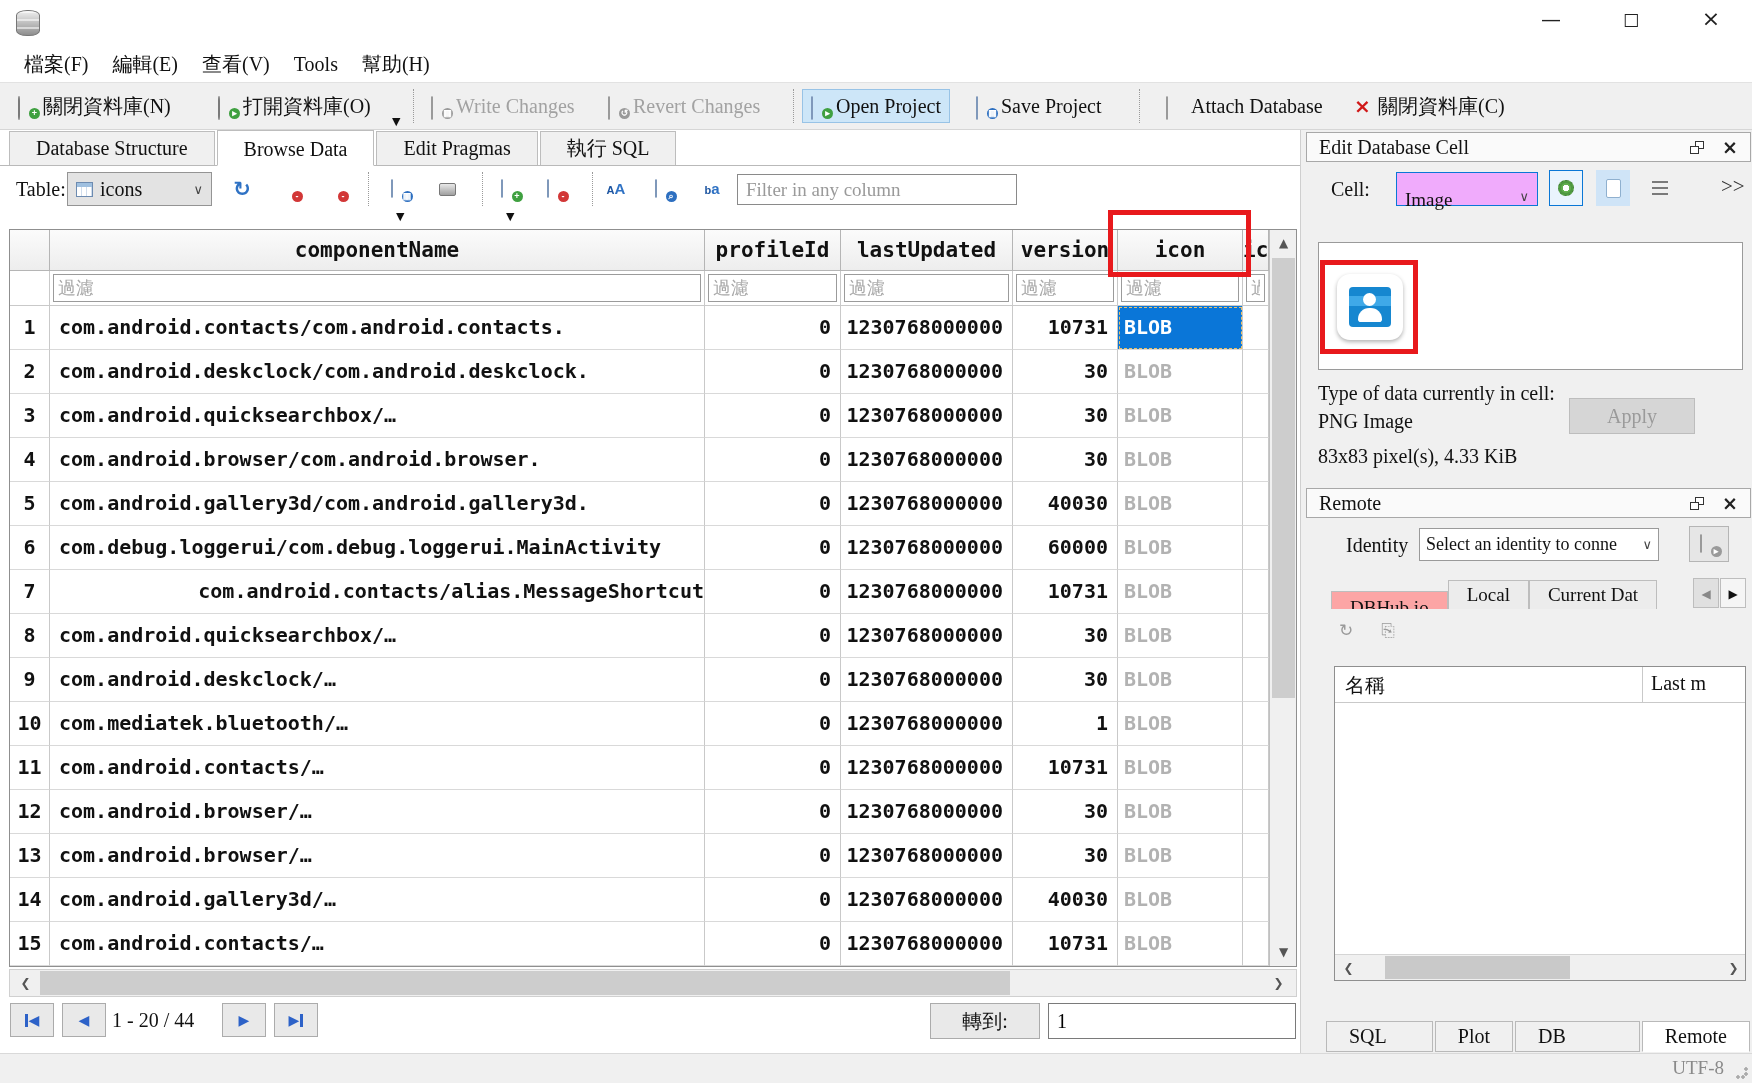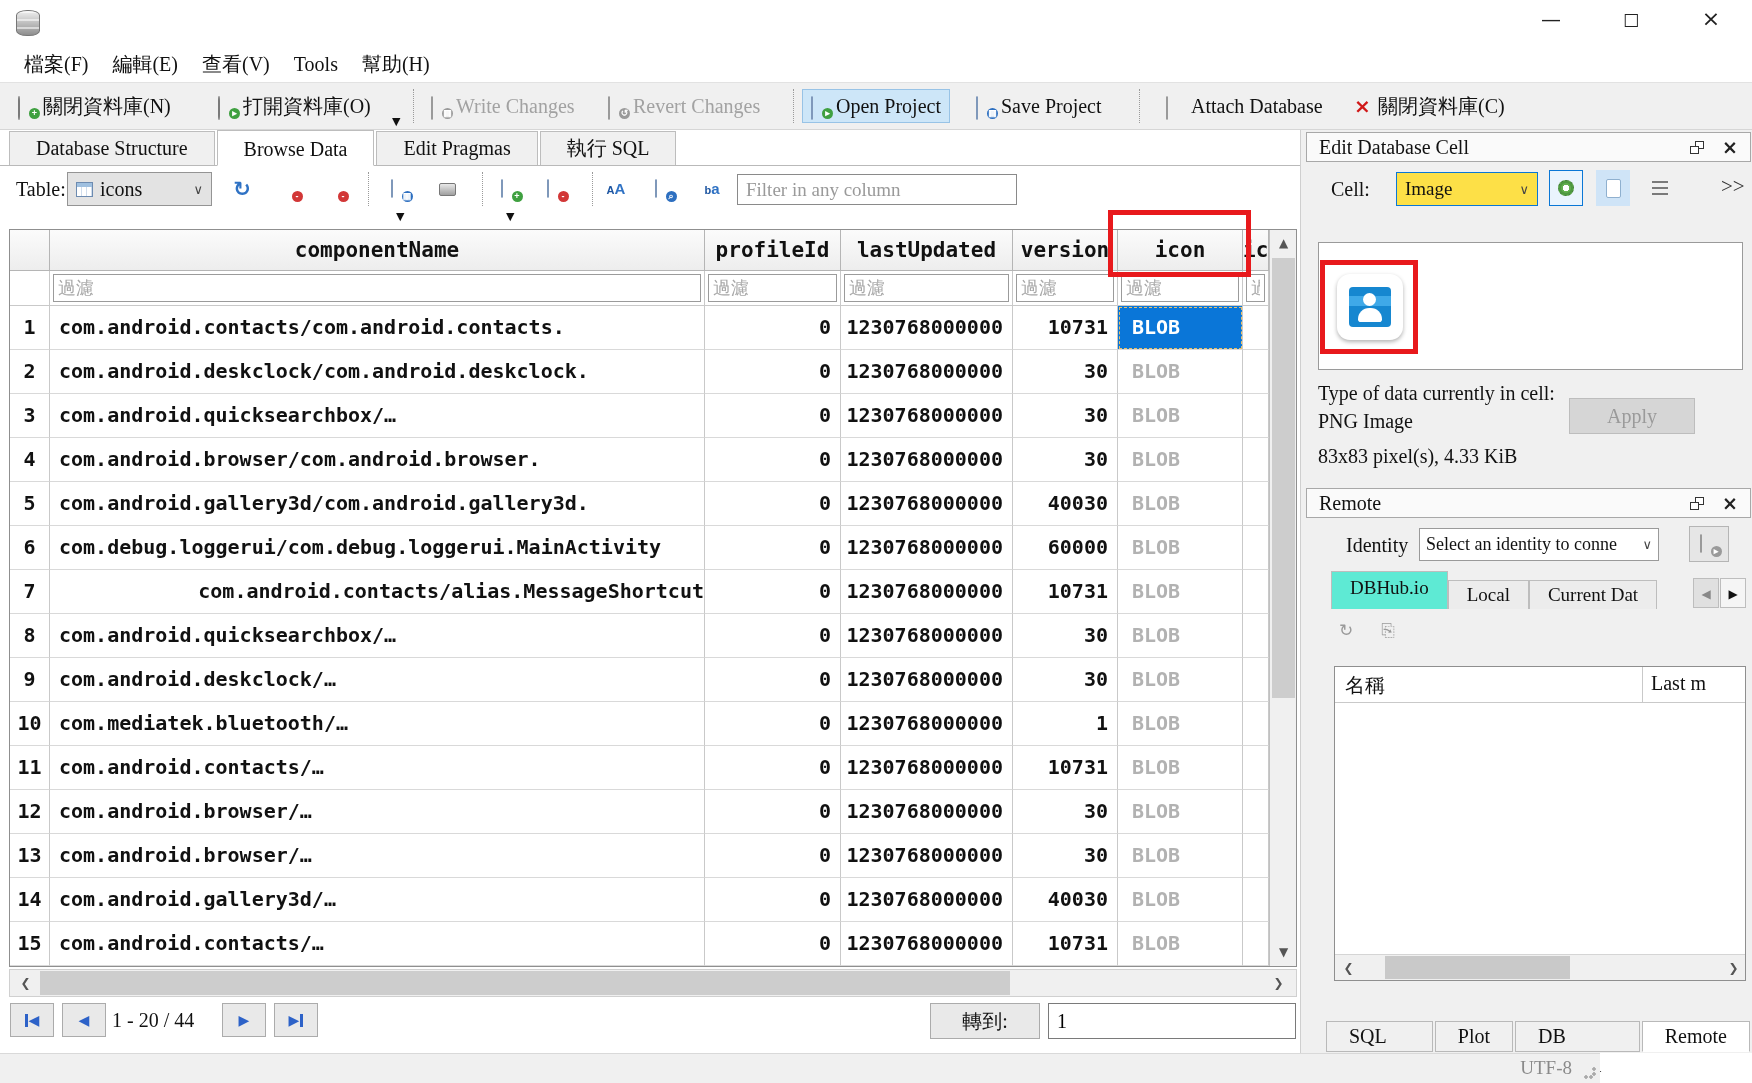--- a/index.html
+++ b/index.html
@@ -68,21 +68,21 @@
   .gcell{border-right:1px solid #c9c9c9;overflow:hidden;white-space:nowrap;flex:none;}
   #grid-header .gcell{height:41px;background:linear-gradient(#fbfbfb,#ededed);border-bottom:1px solid #b5b5b5;border-right:1px solid #b5b5b5;
         font:bold 21px/41px "DejaVu Sans Mono",monospace;text-align:center;}
   #grid-filter .gcell{height:35px;border-bottom:1px solid #c9c9c9;background:#fff;padding:3px;}
   .fbox{width:100%;height:100%;border:1px solid #9b9b9b;font-family:"Liberation Serif",serif;font-size:18px;padding:0 4px;background:#fff;}
   .fbox::placeholder{color:#a8a8a8;}
   #grid-body .gcell{height:44px;border-bottom:1px solid #d9d9d9;font:bold 20px/43px "DejaVu Sans Mono",monospace;}
   .cell-num{text-align:center;font:bold 20px/43px "DejaVu Sans Mono",monospace;}
   .al{padding-left:9px;text-align:left;}
   .ar{padding-right:9px;text-align:right;}
-  .blob{color:#b2b2b2;font-style:italic;padding-left:14px;}
+  .blob{color:#b2b2b2;font-style:italic;padding-left:6px;}
   .blob.sel{background:#0a76d8;color:#fff;outline:1px dashed #e8c06a;outline-offset:-2px;}
   
   #vscroll{position:absolute;right:0;top:0;width:27px;height:736px;background:#f0f0f0;border-left:1px solid #c0c0c0;}
   .sbtn{position:absolute;left:0;width:27px;height:27px;color:#555;font-family:"DejaVu Sans",sans-serif;font-size:12px;text-align:center;line-height:27px;}
   #vthumb{position:absolute;left:2px;top:28px;width:23px;height:440px;background:#cdcdcd;}
   
   .red-rect{position:absolute;border:5px solid #e8191c;background:transparent;pointer-events:none;}
   #red-rect-header{left:1098px;top:-20px;width:143px;height:67px;}
 
   
@@ -104,21 +104,21 @@
   .panel-title{position:absolute;left:5px;width:445px;height:30px;background:#fafafa;border:1px solid #a8a8a8;display:flex;align-items:center;font-size:20px;padding:0 12px;}
   .pt-icons{margin-left:auto;display:flex;align-items:center;gap:18px;}
   .float-ic{width:14px;height:13px;position:relative;}
   .float-ic i{position:absolute;border:1px solid #333;background:#fff;width:9px;height:8px;}
   .float-ic i:first-child{right:0;top:0;}
   .float-ic i:last-child{left:0;bottom:0;}
   .x-ic{font:bold 19px/13px "DejaVu Sans",sans-serif;color:#222;}
 
   
   #ec-mode-label{left:30px;top:48px;font-size:20px;}
-  #ec-mode-select{left:95px;top:42px;width:142px;height:32px;background:#fde047;border:1px solid #0a77d6;display:flex;align-items:center;font-size:19px;padding:16px 8px;}
+  #ec-mode-select{left:95px;top:42px;width:142px;height:32px;background:#f0abfc;border:1px solid #0a77d6;display:flex;align-items:flex-start;font-size:19px;padding:16px 8px;}
   .ec-btn{position:absolute;top:40px;width:34px;height:36px;display:flex;align-items:center;justify-content:center;}
   #ec-import{left:248px;border:1px solid #0a77d6;background:#eaf4fd;}
   .gear{width:16px;height:16px;border-radius:50%;background:radial-gradient(circle at 50% 50%,#fff 0 3px,#62ae4e 3px 8px);box-shadow:0 0 0 2px #4e9840 inset;border:1px dashed #3c7c30;}
   #ec-doc{left:295px;background:#cfe4f7;}
   #ec-indent{left:342px;}
   .indent-ic{width:16px;height:14px;background:linear-gradient(180deg,#7a7a7a 0 2px,rgba(0,0,0,0) 2px 6px,#7a7a7a 6px 8px,rgba(0,0,0,0) 8px 12px,#7a7a7a 12px 14px);}
   #ec-overflow{left:420px;top:44px;font-size:21px;color:#333;}
   #ec-preview{left:17px;top:112px;width:425px;height:128px;background:#fff;border:1px solid #9a9a9a;}
   #red-rect-preview{left:19px;top:130px;width:98px;height:94px;}
   #contact-card{position:absolute;left:36px;top:144px;width:66px;height:66px;background:#fff;border-radius:13px;box-shadow:0 2px 4px rgba(0,0,0,.3);}
@@ -130,36 +130,36 @@
   #ec-type-value{left:17px;top:280px;font-size:20px;}
   #ec-size{left:17px;top:315px;font-size:20px;}
   #ec-apply{left:268px;top:268px;width:126px;height:36px;background:#d6d6d6;border:1px solid #bdbdbd;color:#9a9a9a;text-align:center;line-height:34px;font-size:20px;}
 
   
   #rp-identity-label{left:45px;top:404px;font-size:20px;}
   #rp-identity-select{left:118px;top:398px;width:240px;height:33px;background:#fff;border:1px solid #9a9a9a;display:flex;align-items:center;font-size:18px;padding:0 6px;overflow:hidden;white-space:nowrap;}
   #rp-cert-btn{left:388px;top:396px;width:40px;height:36px;background:#e6e6e6;border:1px solid #b5b5b5;display:flex;align-items:center;justify-content:center;}
   #rp-tabs{position:absolute;left:30px;top:448px;width:398px;height:31px;display:flex;align-items:flex-end;}
   .rtab{height:29px;line-height:27px;padding:0 18px;font-size:19px;background:#ececec;border:1px solid #bdbdbd;border-bottom:none;white-space:nowrap;overflow:hidden;}
-  .rtab.active{background:#5eead4;height:38px;line-height:31px;}
+  .rtab.active{background:#fca5a5;height:18px;line-height:31px;}
   .tab-arrow{position:absolute;top:448px;width:26px;height:30px;text-align:center;line-height:30px;font-family:"DejaVu Sans",sans-serif;font-size:12px;background:#e0e0e0;border:1px solid #bdbdbd;color:#888;}
   #rp-tab-right{background:#f5f5f5;color:#111;}
   #rp-toolbar{position:absolute;left:38px;top:492px;display:flex;gap:28px;color:#9a9a9a;font:17px/17px "DejaVu Sans",sans-serif;}
   #rp-list{left:33px;top:536px;width:412px;height:315px;background:#fff;border:1px solid #8f8f8f;}
   #rp-list-header{height:36px;border-bottom:1px solid #c9c9c9;display:flex;font-size:20px;}
   .rp-col1{width:308px;padding:5px 10px;border-right:1px solid #c9c9c9;}
   .rp-col2{flex:1;padding:5px 8px;overflow:hidden;white-space:nowrap;}
   #rp-list-scroll{position:absolute;left:0;bottom:0;width:100%;height:26px;background:#f0f0f0;border-top:1px solid #d5d5d5;}
   #rp-thumb{position:absolute;left:50px;top:1px;width:185px;height:23px;background:#c9c9c9;}
 
   
   #bottom-tabs{position:absolute;left:25px;top:891px;display:flex;}
   .btab{height:31px;line-height:29px;padding:0 22px;font-size:20px;background:#f0f0f0;border:1px solid #b9b9b9;margin-right:2px;}
   .btab.active{background:#fff;border-bottom:1px solid #fff;}
-  #statusbar{left:0;top:1053px;width:1600px;height:30px;background:#f0f0f0;border-top:1px solid #d9d9d9;padding-left:32px;}
+  #statusbar{left:0;top:1053px;width:1752px;height:30px;background:#f0f0f0;border-top:1px solid #d9d9d9;padding-left:32px;}
   #status-encoding{position:absolute;right:28px;top:3px;font-size:19px;color:#8a8a8a;}
   #grip{position:absolute;right:4px;bottom:4px;width:12px;height:12px;
         background:radial-gradient(circle at 2px 10px,#aaa 1.5px,transparent 2px),
                    radial-gradient(circle at 7px 10px,#aaa 1.5px,transparent 2px),
                    radial-gradient(circle at 10px 7px,#aaa 1.5px,transparent 2px),
                    radial-gradient(circle at 10px 2px,#aaa 1.5px,transparent 2px);}
 </style>
 </head>
 <body>
 

